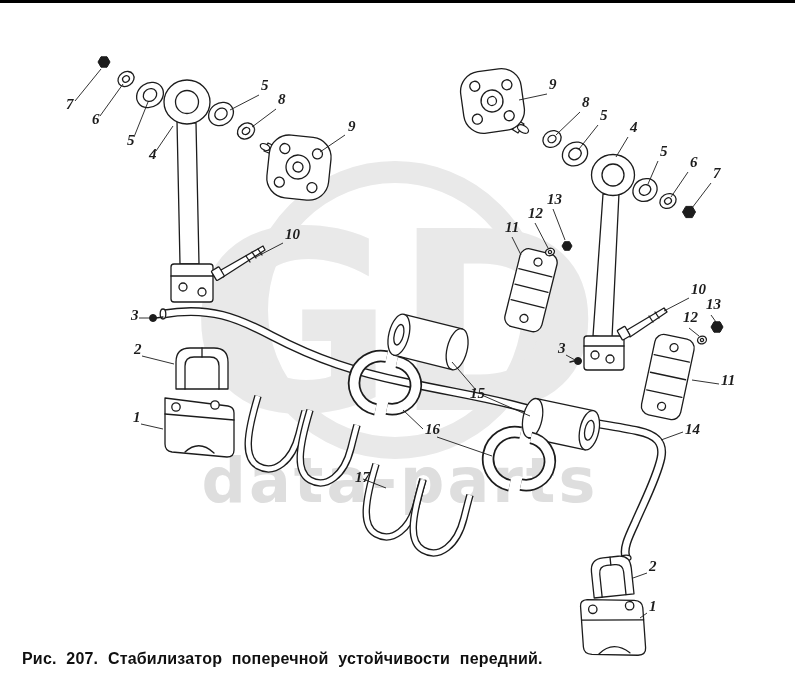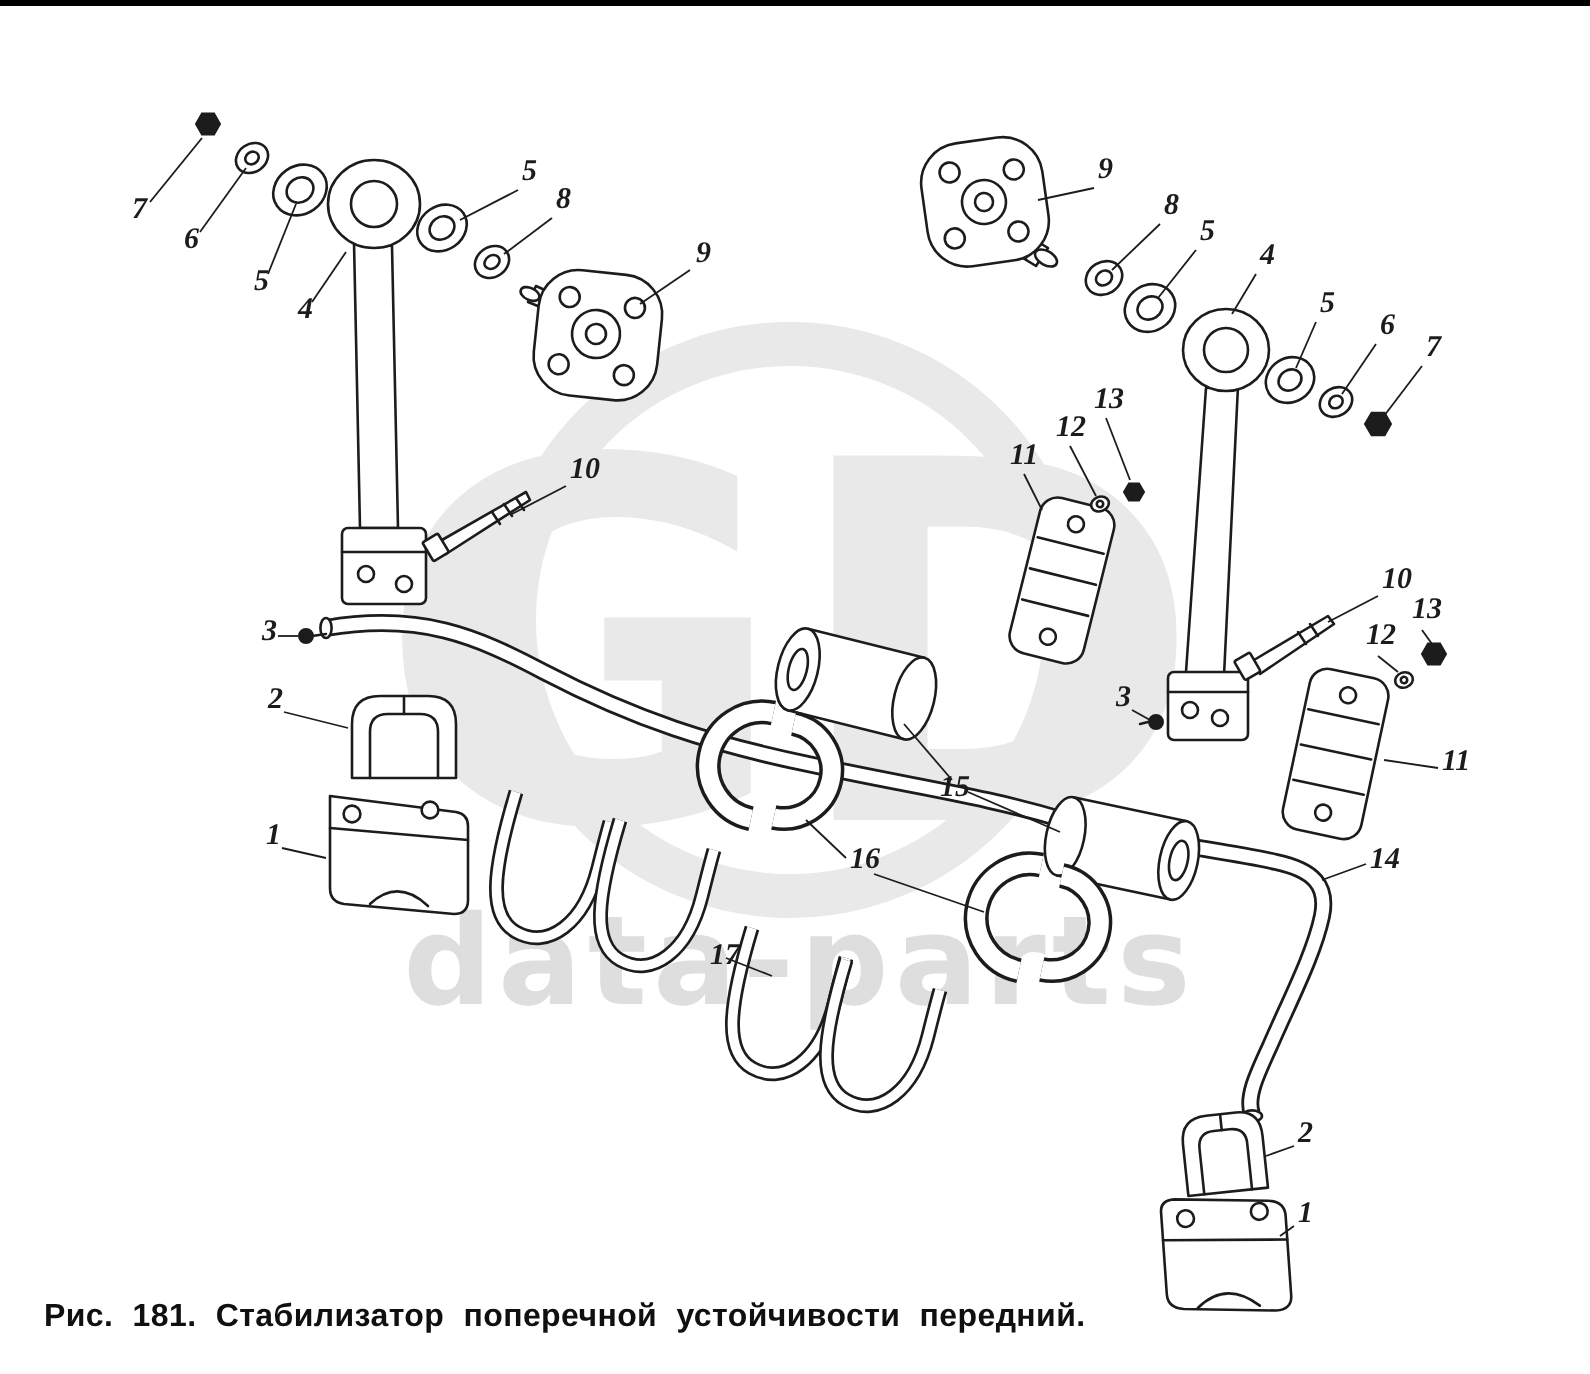--- a/index.html
+++ b/index.html
@@ -332,14 +332,14 @@
         <text x="355" y="482" class="part-num">17</text>
         <line x1="683" y1="432" x2="661" y2="440" class="leader"></line>
         <text x="685" y="434" class="part-num">14</text>
         <line x1="647" y1="573" x2="633" y2="578" class="leader"></line>
         <text x="649" y="571" class="part-num">2</text>
         <line x1="647" y1="613" x2="640" y2="618" class="leader"></line>
         <text x="649" y="611" class="part-num">1</text>
       </g>
   </svg>
 
-  <div class="caption">Рис. 181. Стабилизатор поперечной устойчивости передний.</div>
+  <div class="caption">Рис. 207. Стабилизатор поперечной устойчивости передний.</div>
 </div>
 
 </body></html>

